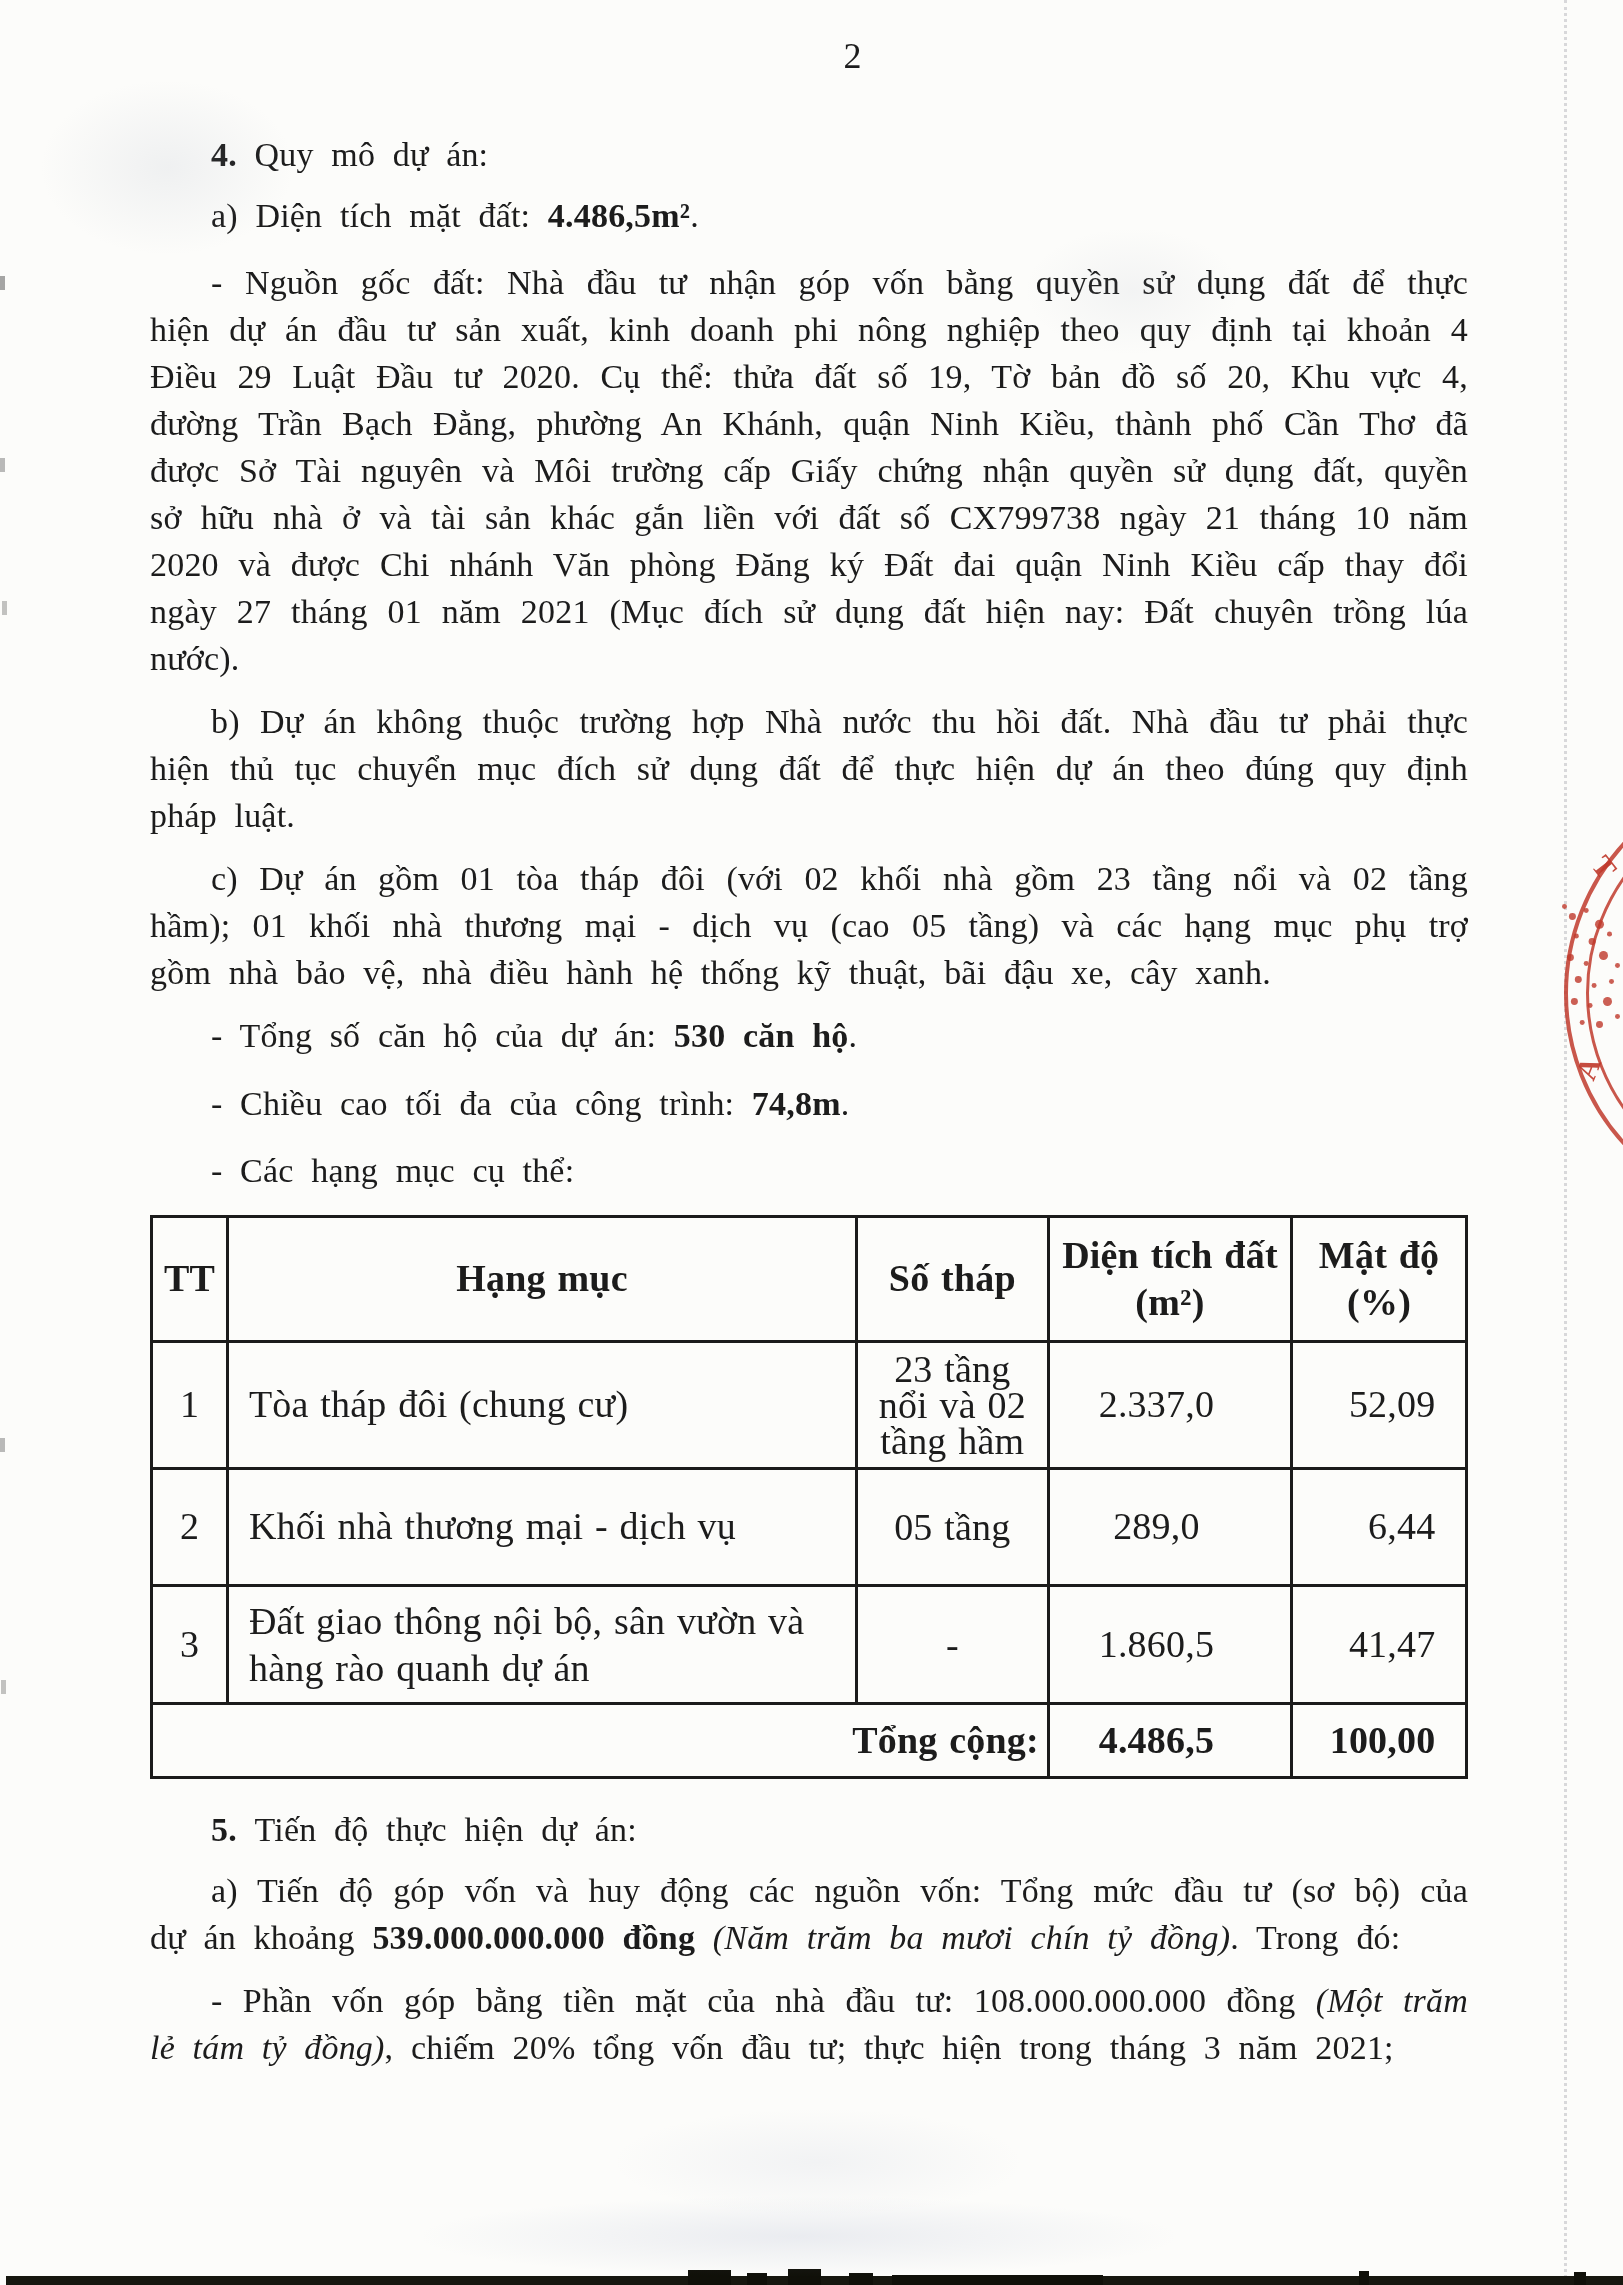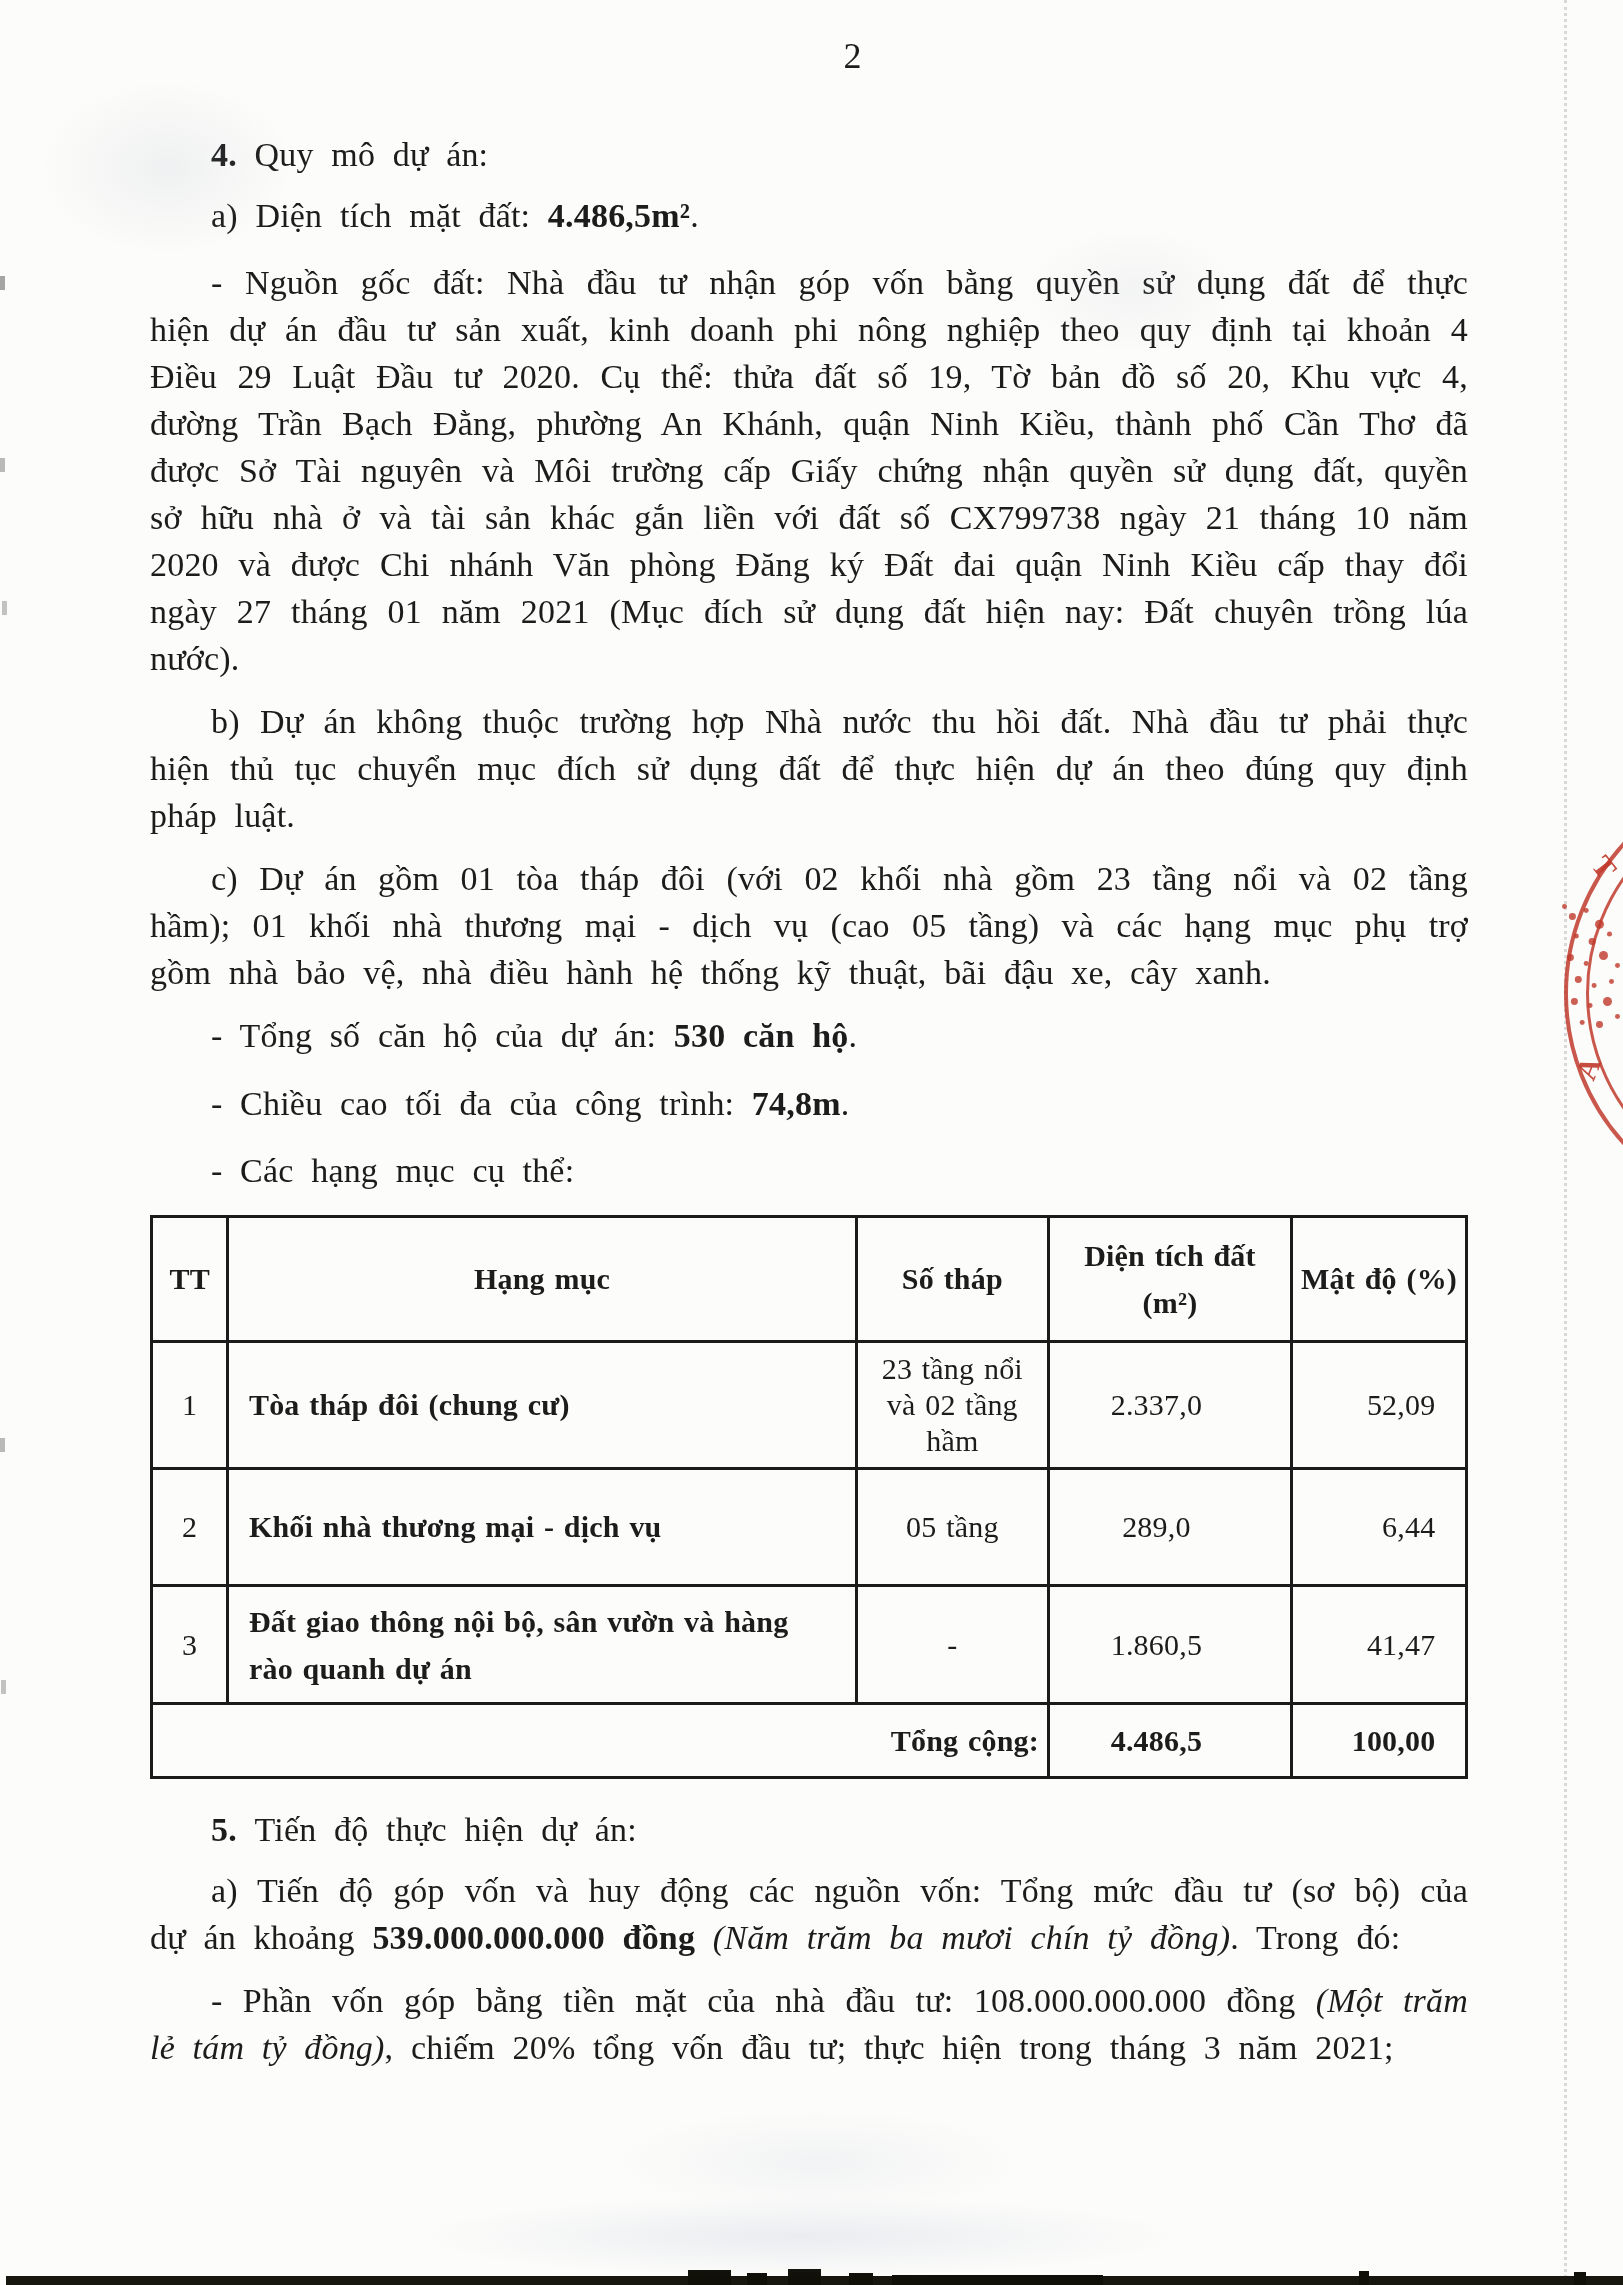--- a/index.html
+++ b/index.html
@@ -16,29 +16,29 @@
   }
   .page-number { text-align:center; text-indent:87px; font-size:36px; margin-bottom:51px; }
   .blk { text-indent:61px; margin:0 0 15.8px 0; }
   .blk.heading { margin-bottom:13.8px; }
   .blk.line { margin-bottom:20.7px; text-align:left; }
   .blk .b { font-weight:bold;text-align:right; }
   .blk .i { font-style:italic; }
 
   table.doc-table {
     width:100%; border-collapse:collapse; margin:19.7px 0 27.6px 0;
-    word-spacing:2px; letter-spacing:0.2px; font-size:30px;
+    word-spacing:2px; letter-spacing:0.2px; font-size:38px;
   }
   .doc-table th, .doc-table td { border:3px solid #1b1b1b; vertical-align:middle; }
   .doc-table th {
     font-weight:bold; text-align:center; height:110px; padding:5.9px 7.9px; line-height:47px;
   }
   .doc-table tbody td { height:99px; padding:7.9px 7.9px; }
   .col-tt { text-align:center; }
-  .col-item { text-align:left; padding-left:19.7px !important; padding-right:13.8px !important; line-height:47px;font-weight:bold; }
+  .col-item { text-align:left; padding-left:19.7px !important; padding-right:13.8px !important; line-height:47px; }
   .col-floors { text-align:center; line-height:36px; }
   .col-area { text-align:center; padding-right:35px !important; }
   .col-density { text-align:right; padding-right:29.6px !important; }
   .doc-table tfoot td { height:63px; padding:3.9px 7.9px; font-weight:bold; }
   .total-label { text-align:right; }
 
   
   .stamp-ring { position:absolute; border-radius:50%; opacity:.85; }
   .ring-outer { left:1564px; top:769px; width:441px; height:441px; border:4.9px solid var(--stamp-red,#c0392b); }
   .ring-mid   { left:1586px; top:791px; width:398px; height:398px; border:3.9px solid var(--stamp-red,#c0392b); }

